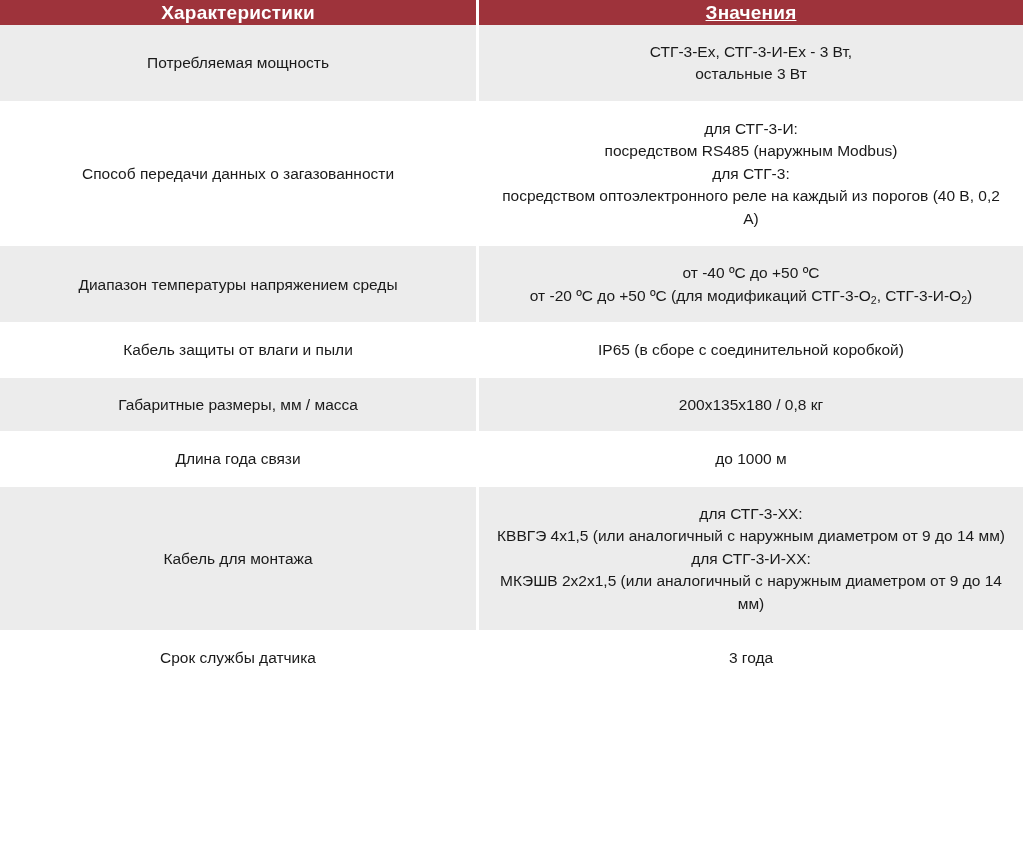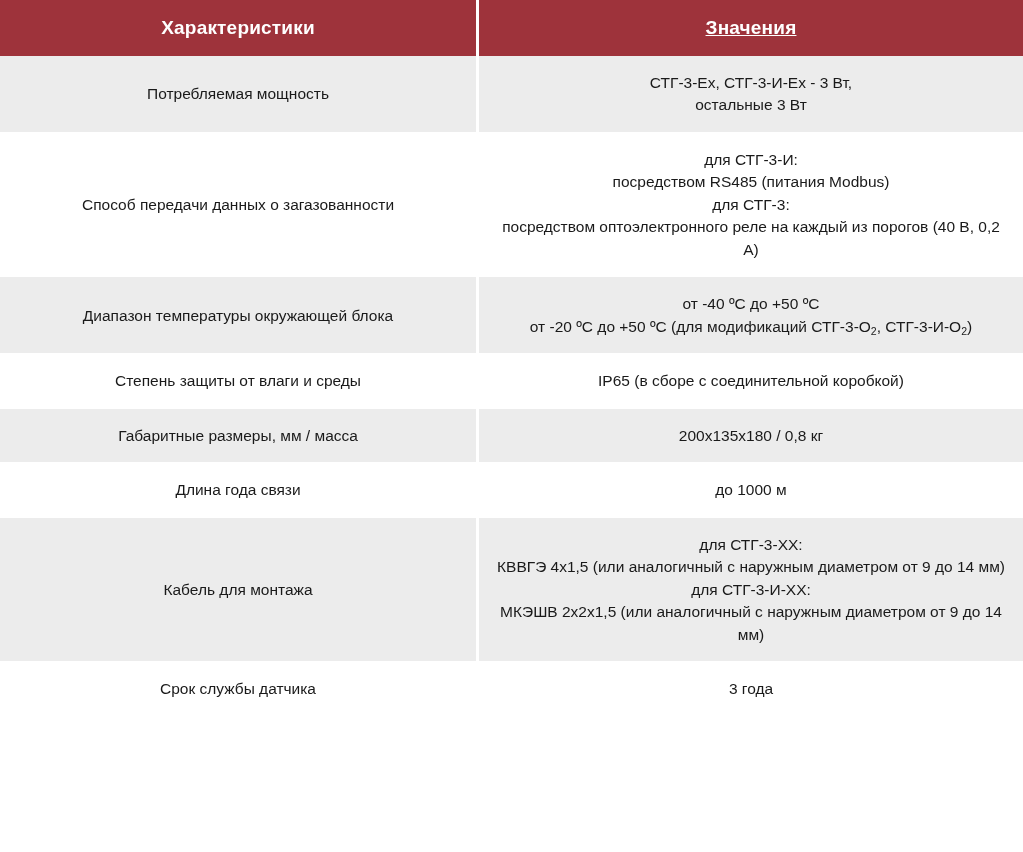--- a/index.html
+++ b/index.html
@@ -17,21 +17,21 @@
   }
 
   .spec-table {
     width: 1023px;
     border-collapse: collapse;
     table-layout: fixed;
   }
 
   
   .spec-table thead tr {
-    height: 56px;
+    height: 25px;
     border-radius: 8px;
   }
   .spec-table thead th {
     background: #9E333B;
     color: #ffffff;
     font-size: 19px;
     font-weight: bold;
     letter-spacing: 0.2px;
     text-align: center;
     vertical-align: middle;
@@ -95,34 +95,34 @@
         <td class="cell-name">Потребляемая мощность</td>
         <td class="cell-value">
           <span class="value-line">СТГ-3-Ex, СТГ-3-И-Ex - 3 Вт,</span>
           <span class="value-line">остальные 3 Вт</span>
         </td>
       </tr>
       <tr class="band-light">
         <td class="cell-name">Способ передачи данных о загазованности</td>
         <td class="cell-value">
           <span class="value-line">для СТГ-3-И:</span>
-          <span class="value-line">посредством RS485 (питания Modbus)</span>
+          <span class="value-line">посредством RS485 (наружным Modbus)</span>
           <span class="value-line">для СТГ-3:</span>
           <span class="value-line">посредством оптоэлектронного реле на каждый из порогов (40 В, 0,2 А)</span>
         </td>
       </tr>
       <tr class="band-gray">
-        <td class="cell-name">Диапазон температуры окружающей блока</td>
+        <td class="cell-name">Диапазон температуры напряжением среды</td>
         <td class="cell-value">
           <span class="value-line">от -40 ºС до +50 ºС</span>
           <span class="value-line">от -20 ºС до +50 ºС (для модификаций СТГ-3-О<sub>2</sub>, СТГ-3-И-О<sub>2</sub>)</span>
         </td>
       </tr>
       <tr class="band-light">
-        <td class="cell-name">Степень защиты от влаги и среды</td>
+        <td class="cell-name">Кабель защиты от влаги и пыли</td>
         <td class="cell-value">
           <span class="value-line">IP65 (в сборе с соединительной коробкой)</span>
         </td>
       </tr>
       <tr class="band-gray">
         <td class="cell-name">Габаритные размеры, мм / масса</td>
         <td class="cell-value">
           <span class="value-line">200x135x180 / 0,8 кг</span>
         </td>
       </tr>

